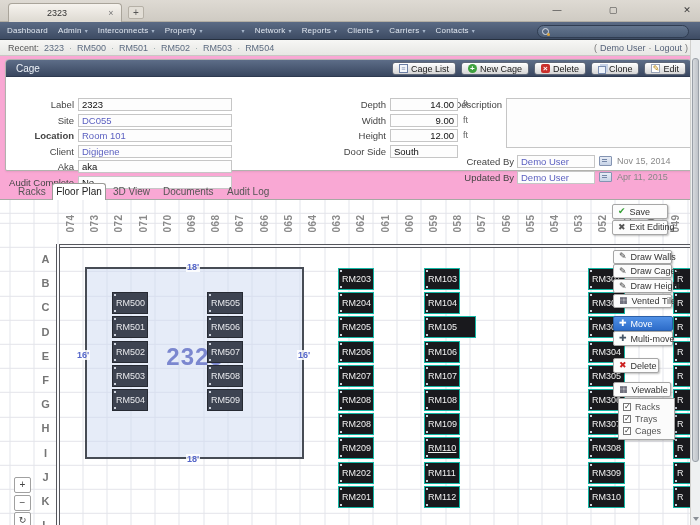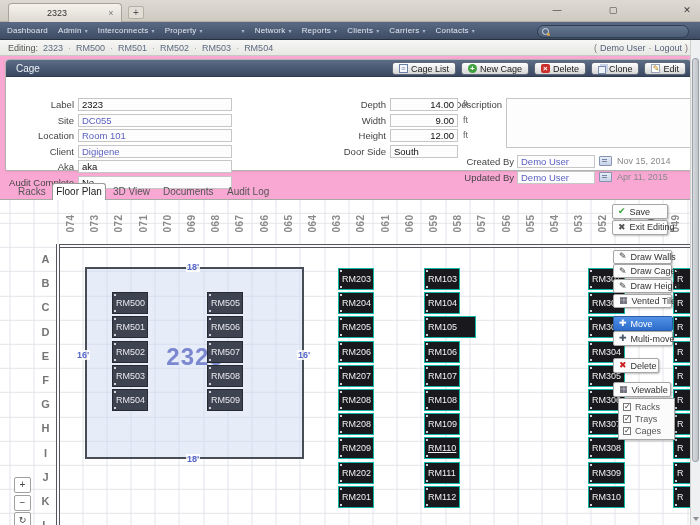--- a/index.html
+++ b/index.html
@@ -156,21 +156,21 @@
         </div>
       </div>
     <div class="search-box">
       <span class="search-glass"></span>
       <input class="search-input" placeholder="" style="">
     </div>
   </div>
 
   <div class="recent-bar">
     <div class="recent-row">
-      <span>Editing:</span>
+      <span>Recent:</span>
       <span id="recent-links" style="display:flex;gap:5px;">
           <div class="recent-link">2323</div>
           <div class="recent-sep">·</div>
           <div class="recent-link">RM500</div>
           <div class="recent-sep">·</div>
           <div class="recent-link">RM501</div>
           <div class="recent-sep">·</div>
           <div class="recent-link">RM502</div>
           <div class="recent-sep">·</div>
           <div class="recent-link">RM503</div>
@@ -213,21 +213,21 @@
           </div>
         </div>
     </div>
     <div id="cage-body" style="position:relative;">
       <div class="flabel" style="left:438px;top:21px;width:58px;">Description</div>
       <div class="desc-box"></div>
     <div class="flabel" style="left: 2px; top: 21px; width: 66px;">Label</div>
         <div class="finput" style="left: 72px; top: 21px; width: 154px;">2323</div>
         <div class="flabel" style="left: 2px; top: 36.5px; width: 66px;">Site</div>
         <div class="finput link" style="left: 72px; top: 36.5px; width: 154px;">DC055</div>
-        <div class="flabel" style="left: 2px; top: 52px; width: 66px;">Location</div>
+        <div class="flabel" style="left: 2px; top: 52px; width: 66px; font-weight: bold;">Location</div>
         <div class="finput link" style="left: 72px; top: 52px; width: 154px;">Room 101</div>
         <div class="flabel" style="left: 2px; top: 67.5px; width: 66px;">Client</div>
         <div class="finput link" style="left: 72px; top: 67.5px; width: 154px;">Digigene</div>
         <div class="flabel" style="left: 2px; top: 83px; width: 66px;">Aka</div>
         <div class="finput" style="left: 72px; top: 83px; width: 154px;">aka</div>
         <div class="flabel" style="left: 2px; top: 98.5px; width: 66px;">Audit Complete</div>
         <div class="finput" style="left: 72px; top: 98.5px; width: 154px;">No</div>
         <div class="flabel" style="left: 295px; top: 21px; width: 85px;">Depth</div>
         <div class="finput num" style="left: 384px; top: 21px; width: 68px;">14.00</div>
         <div class="funit" style="left: 457px; top: 21px;">ft</div>

